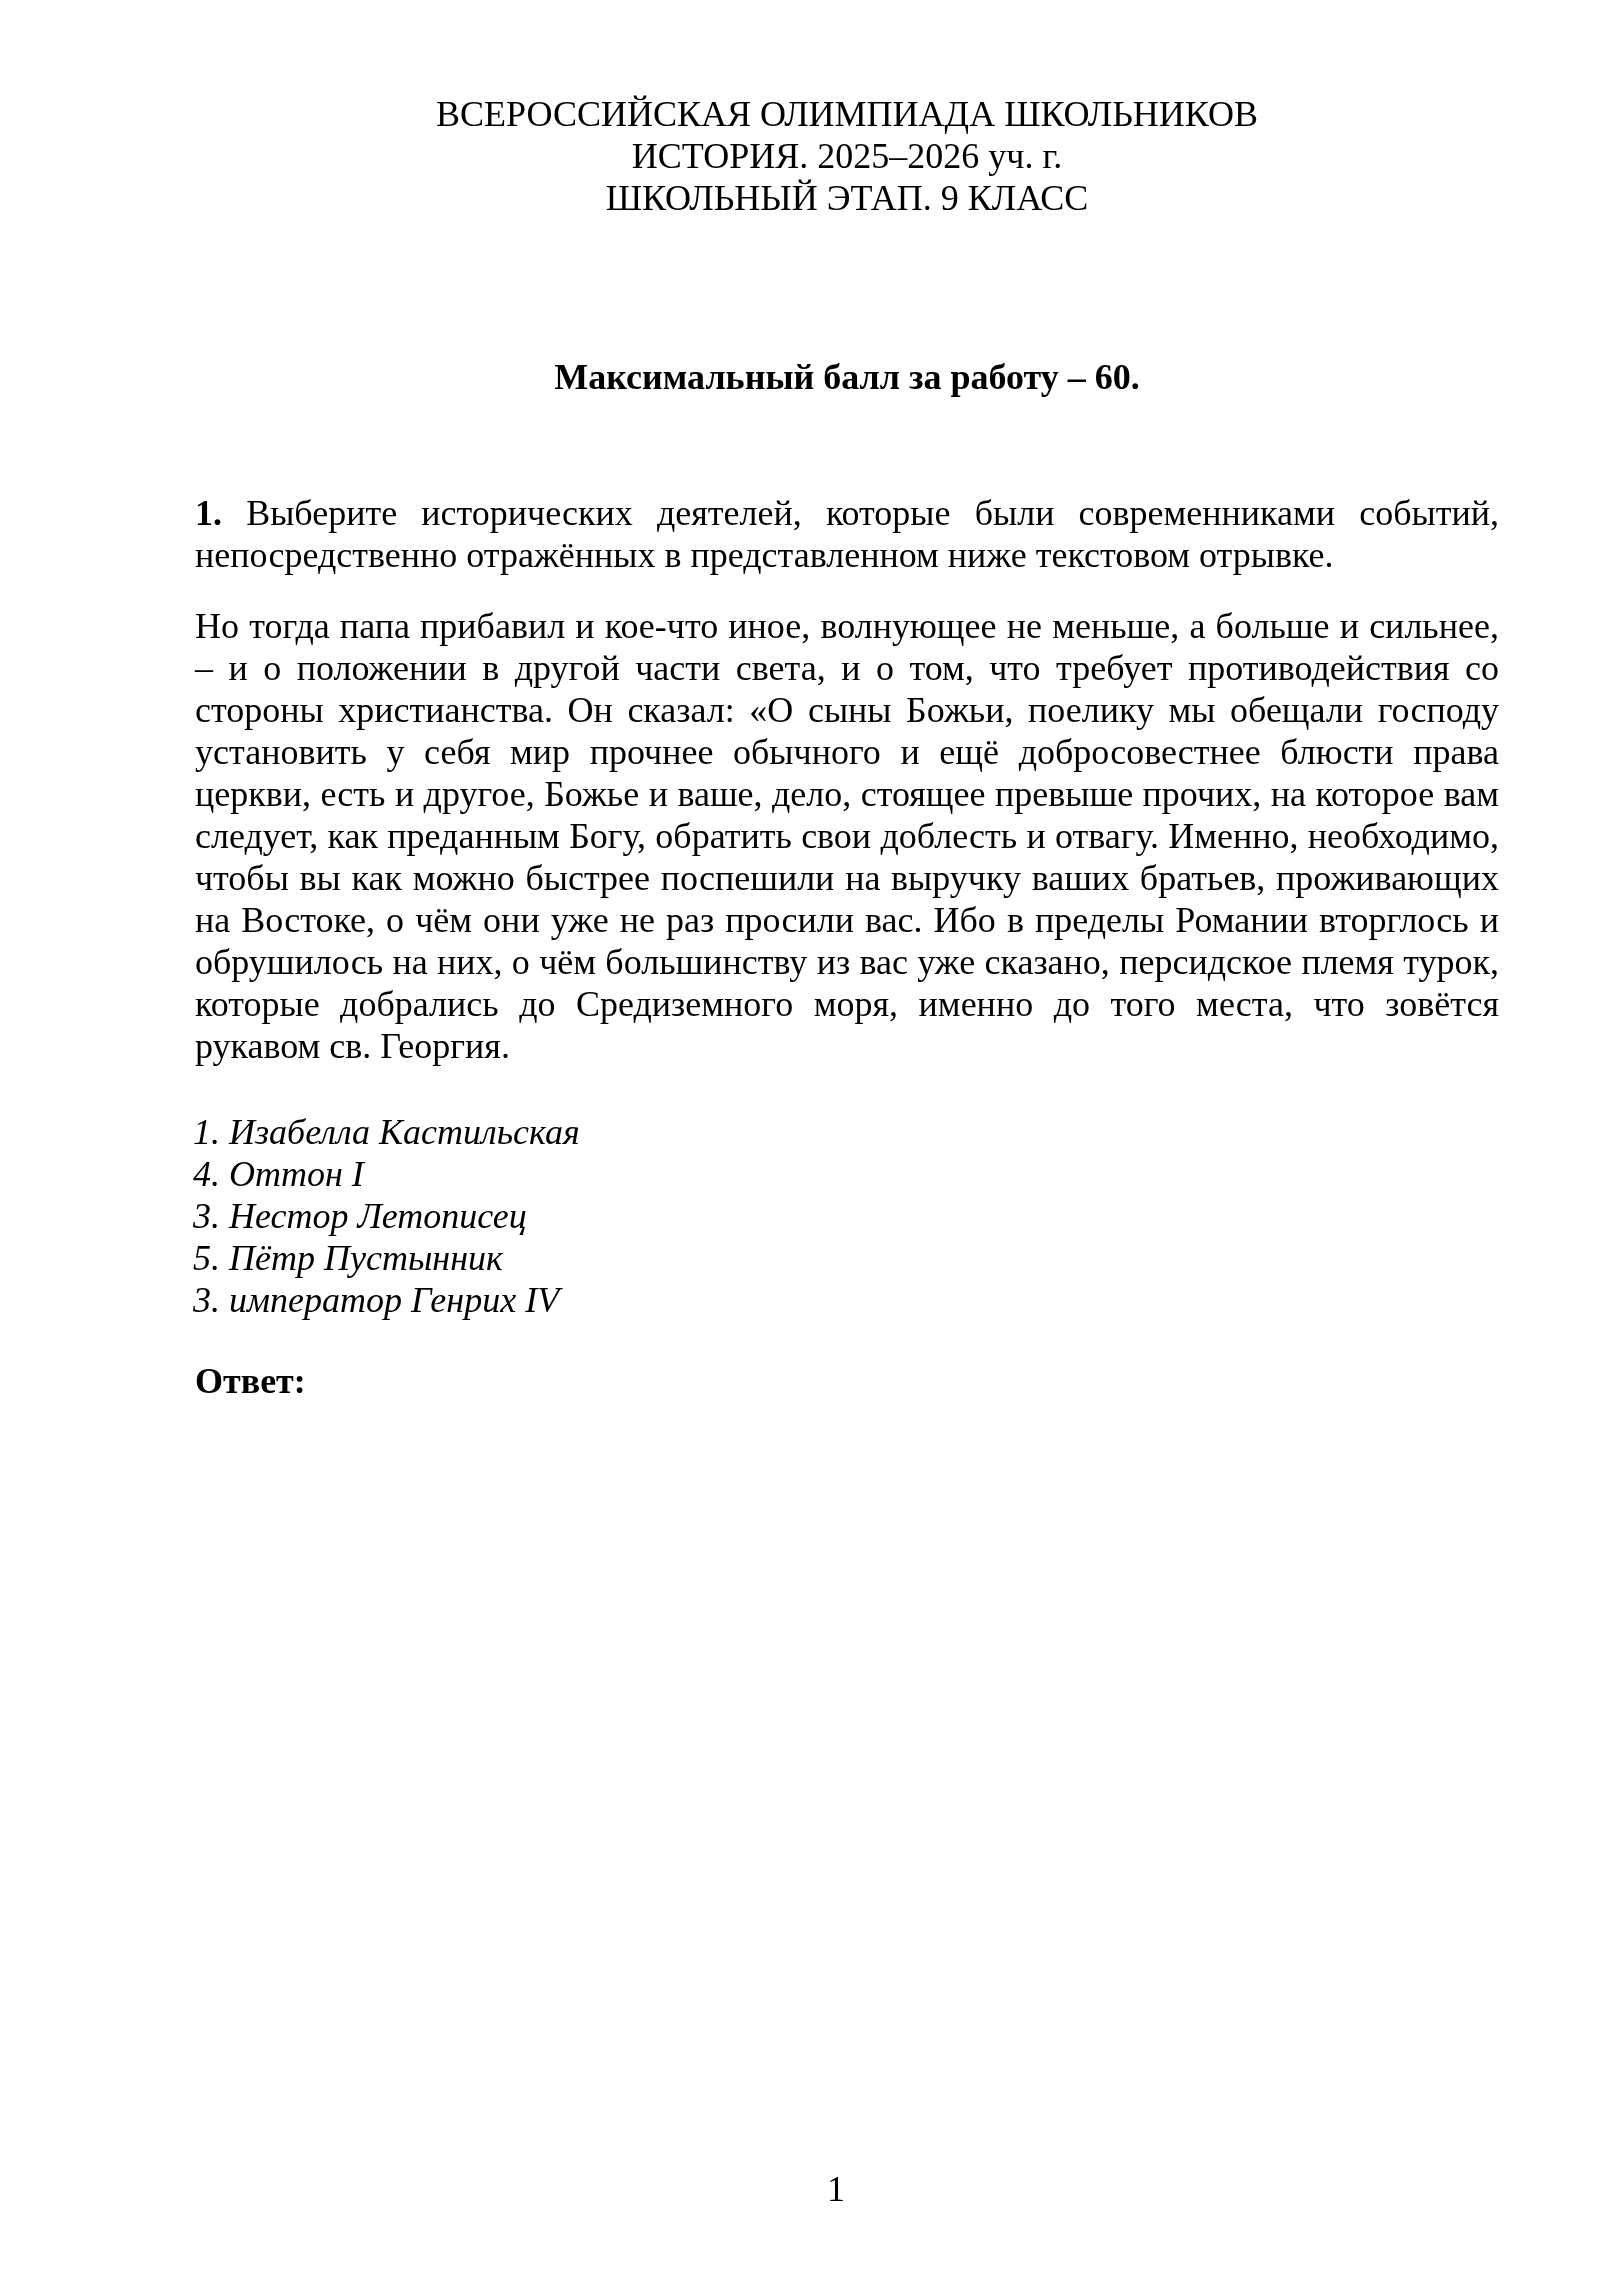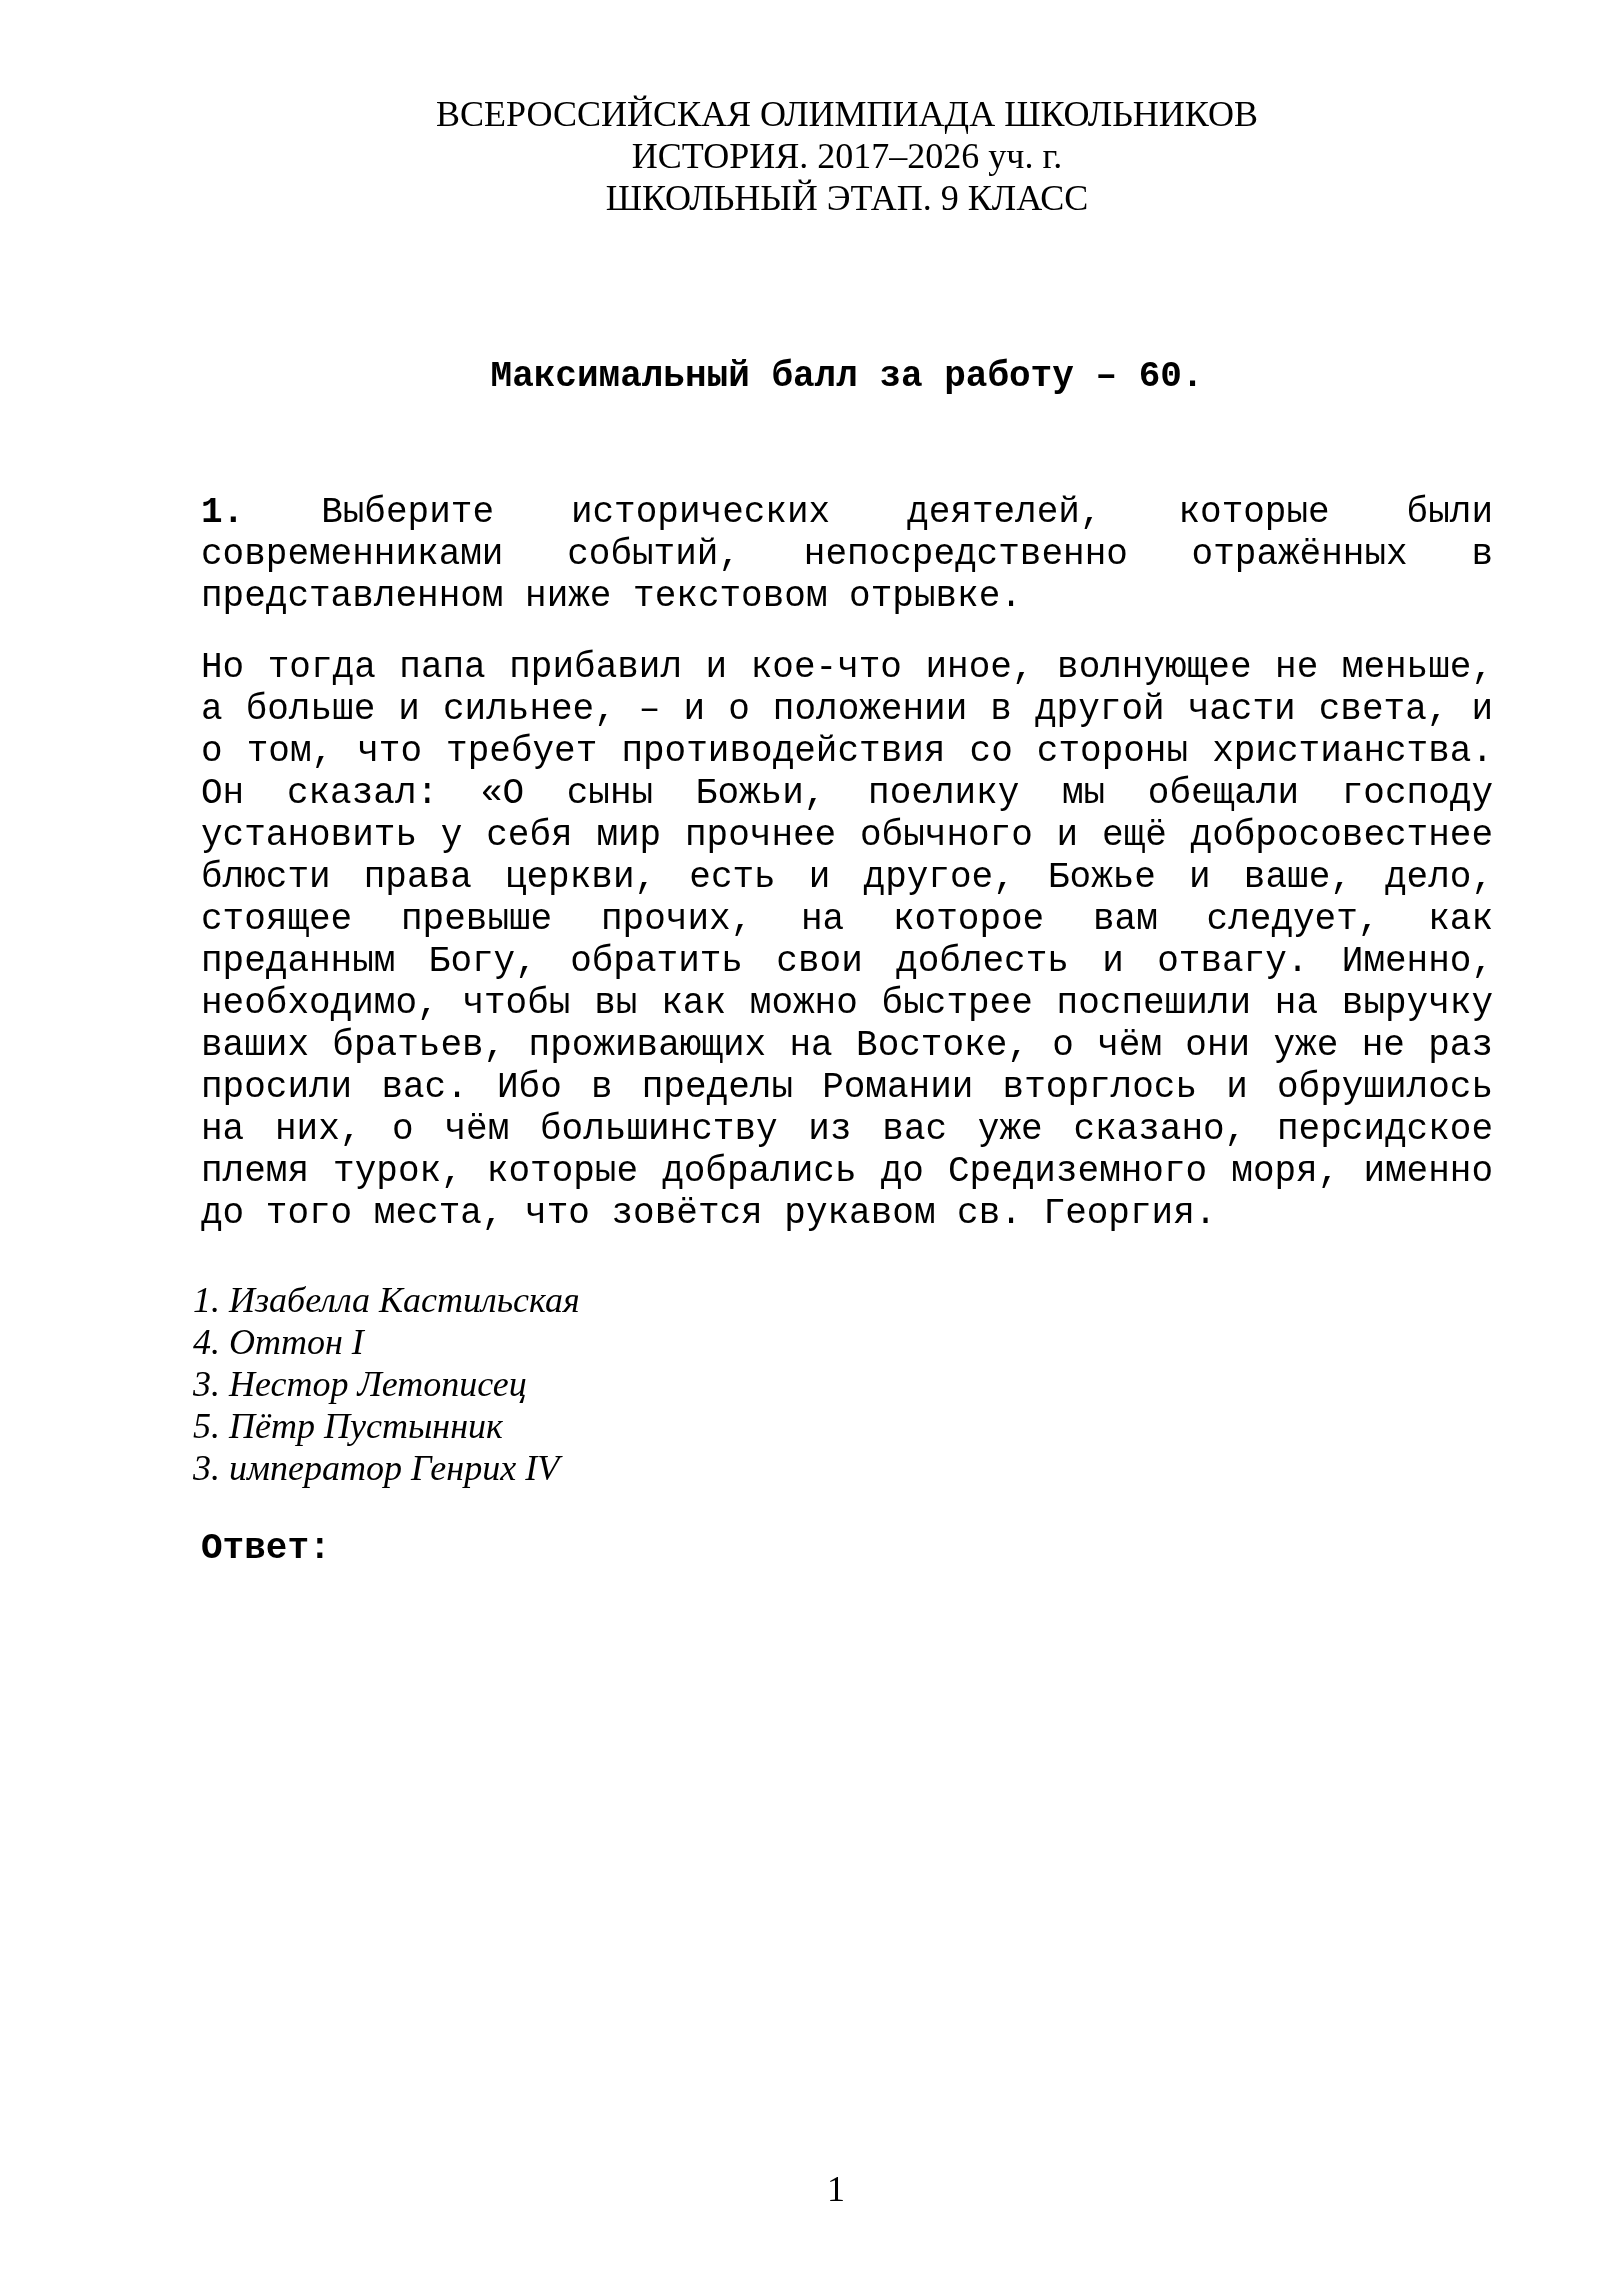--- a/index.html
+++ b/index.html
@@ -21,22 +21,21 @@
     padding: 93px 120px 0 193px;
     overflow: hidden;
   }
   .doc-header {
     text-align: center;
   }
   .doc-header div {
     white-space: nowrap;
   }
   p {
-    margin: 8px;
-    font-family: Liberation Mono, monospace;
+    margin: 2px;
   }
   .max-score {
     margin-top: 137px;
     text-align: center;
     font-weight: bold;
   }
   .q-intro {
     margin-top: 94px;
     text-align: justify;
     text-align-last: left;
@@ -68,21 +67,21 @@
     text-align: center;
   }
 </style>
 </head>
 <body>
 
 <div class="page">
 
   <div class="doc-header">
     <div>ВСЕРОССИЙСКАЯ ОЛИМПИАДА ШКОЛЬНИКОВ</div>
-    <div>ИСТОРИЯ. 2017–2026 уч. г.</div>
+    <div>ИСТОРИЯ. 2025–2026 уч. г.</div>
     <div>ШКОЛЬНЫЙ ЭТАП. 9 КЛАСС</div>
   </div>
 
   <p class="max-score">Максимальный балл за работу – 60.</p>
 
   <p class="q-intro"><b>1.</b> <span>Выберите исторических деятелей, которые были современниками событий, непосредственно отражённых в представленном ниже текстовом отрывке.</span></p>
 
   <p class="excerpt">Но тогда папа прибавил и кое-что иное, волнующее не меньше, а больше и сильнее, – и о положении в другой части света, и о том, что требует противодействия со стороны христианства. Он сказал: «О сыны Божьи, поелику мы обещали господу установить у себя мир прочнее обычного и ещё добросовестнее блюсти права церкви, есть и другое, Божье и ваше, дело, стоящее превыше прочих, на которое вам следует, как преданным Богу, обратить свои доблесть и отвагу. Именно, необходимо, чтобы вы как можно быстрее поспешили на выручку ваших братьев, проживающих на Востоке, о чём они уже не раз просили вас. Ибо в пределы Романии вторглось и обрушилось на них, о чём большинству из вас уже сказано, персидское племя турок, которые добрались до Средиземного моря, именно до того места, что зовётся рукавом св. Георгия.</p>
 
   <div class="options">

